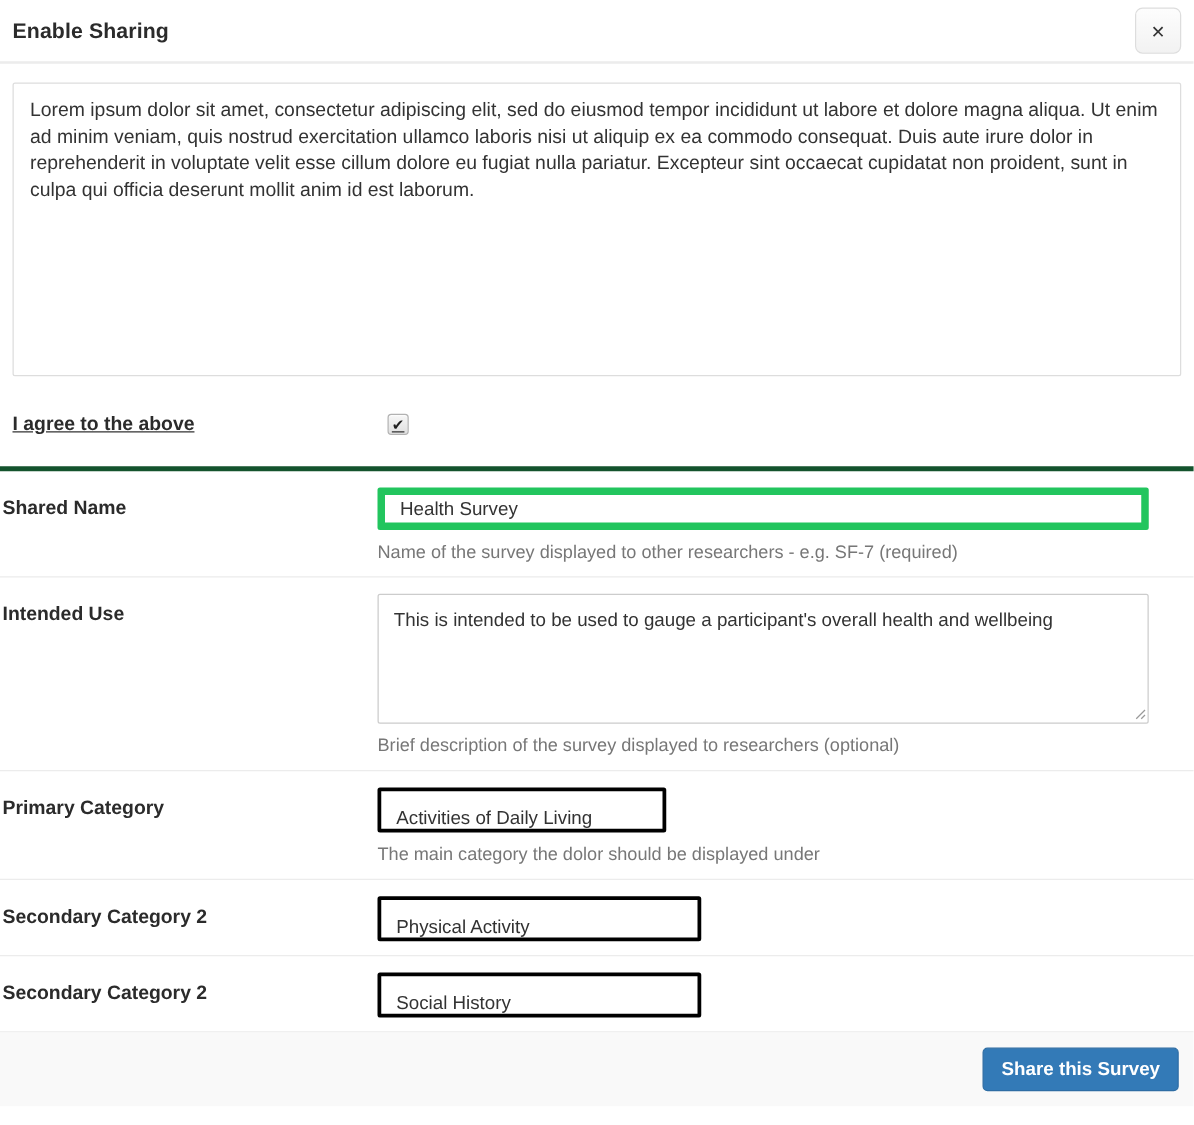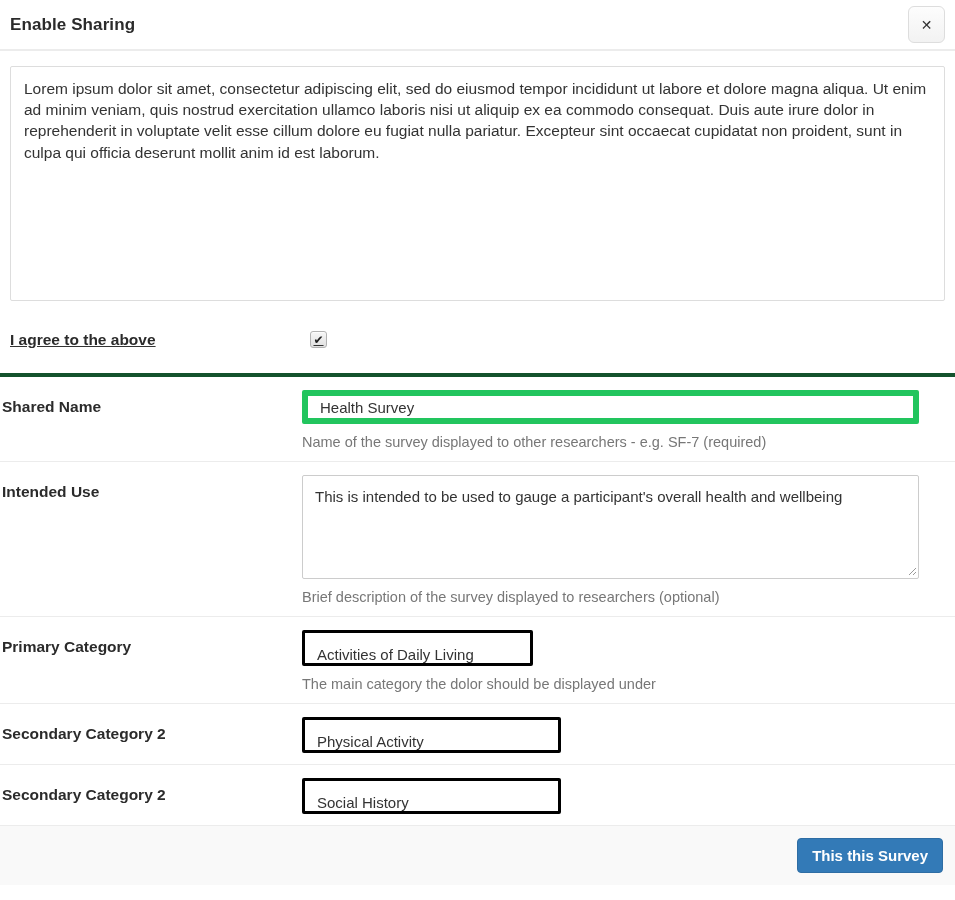--- a/index.html
+++ b/index.html
@@ -242,16 +242,16 @@
   <div class="form-row">
     <div class="form-label">Secondary Category 2</div>
     <div class="control-col">
       <div class="select-box select-secondary">
         <span>Social History</span>
       </div>
     </div>
   </div>
 
   <div class="modal-footer">
-    <button class="share-btn">This this Survey</button>
+    <button class="share-btn">Share this Survey</button>
   </div>
 
 </div>
 
 </body></html>

